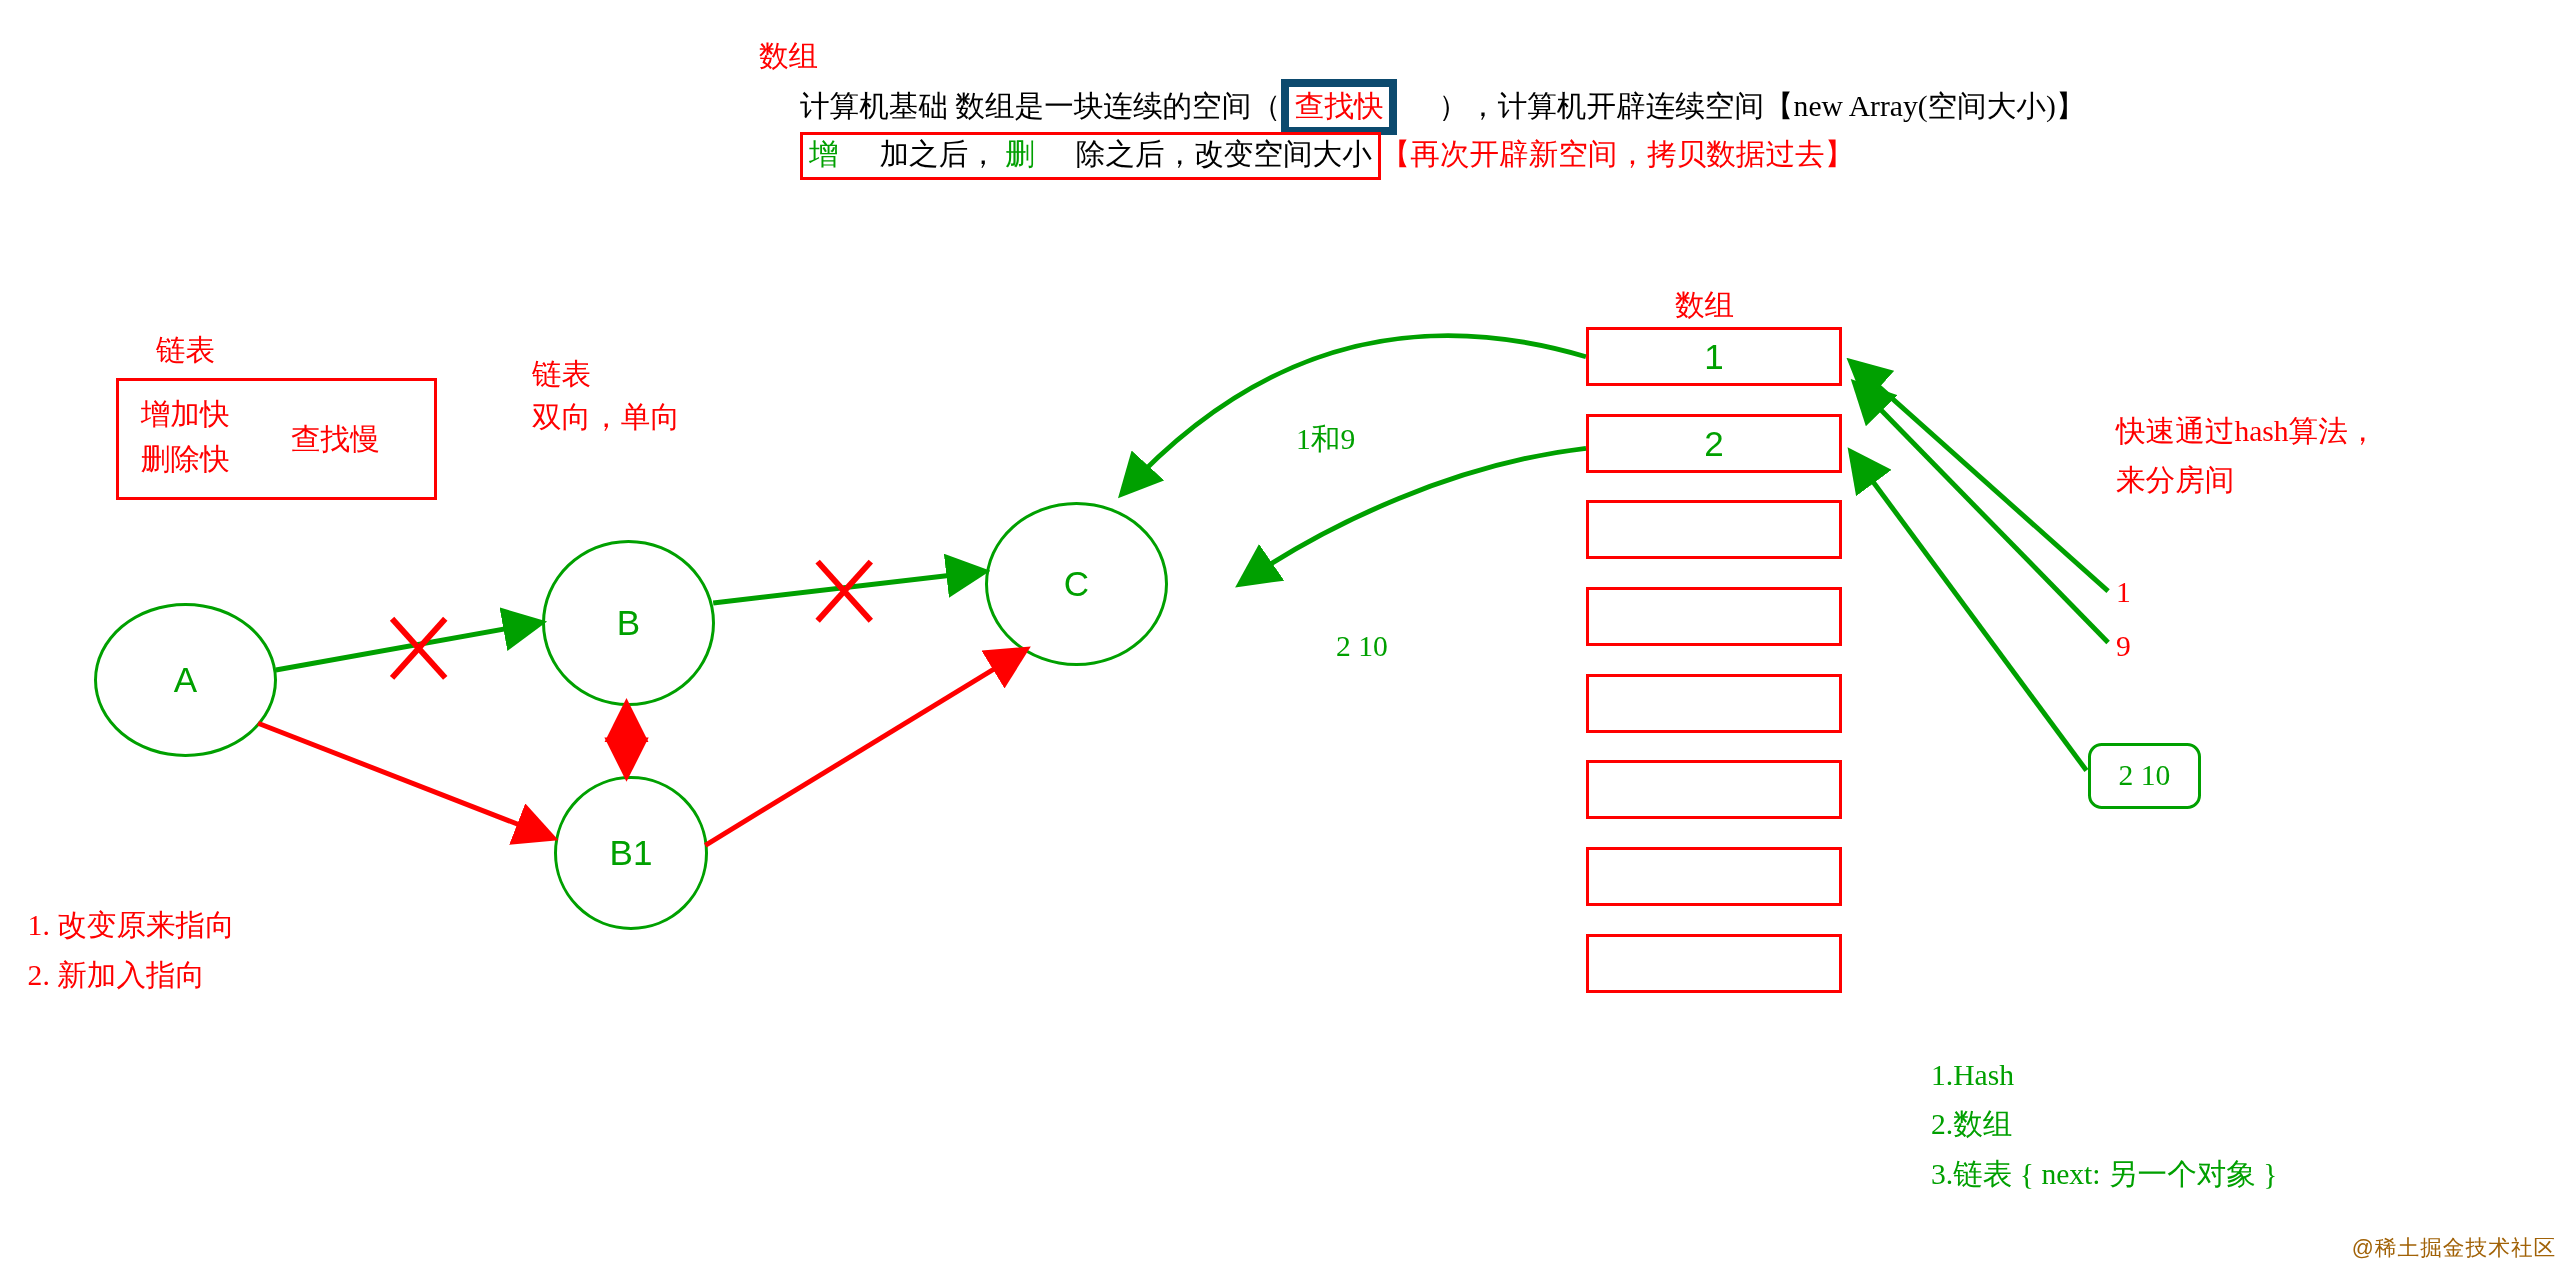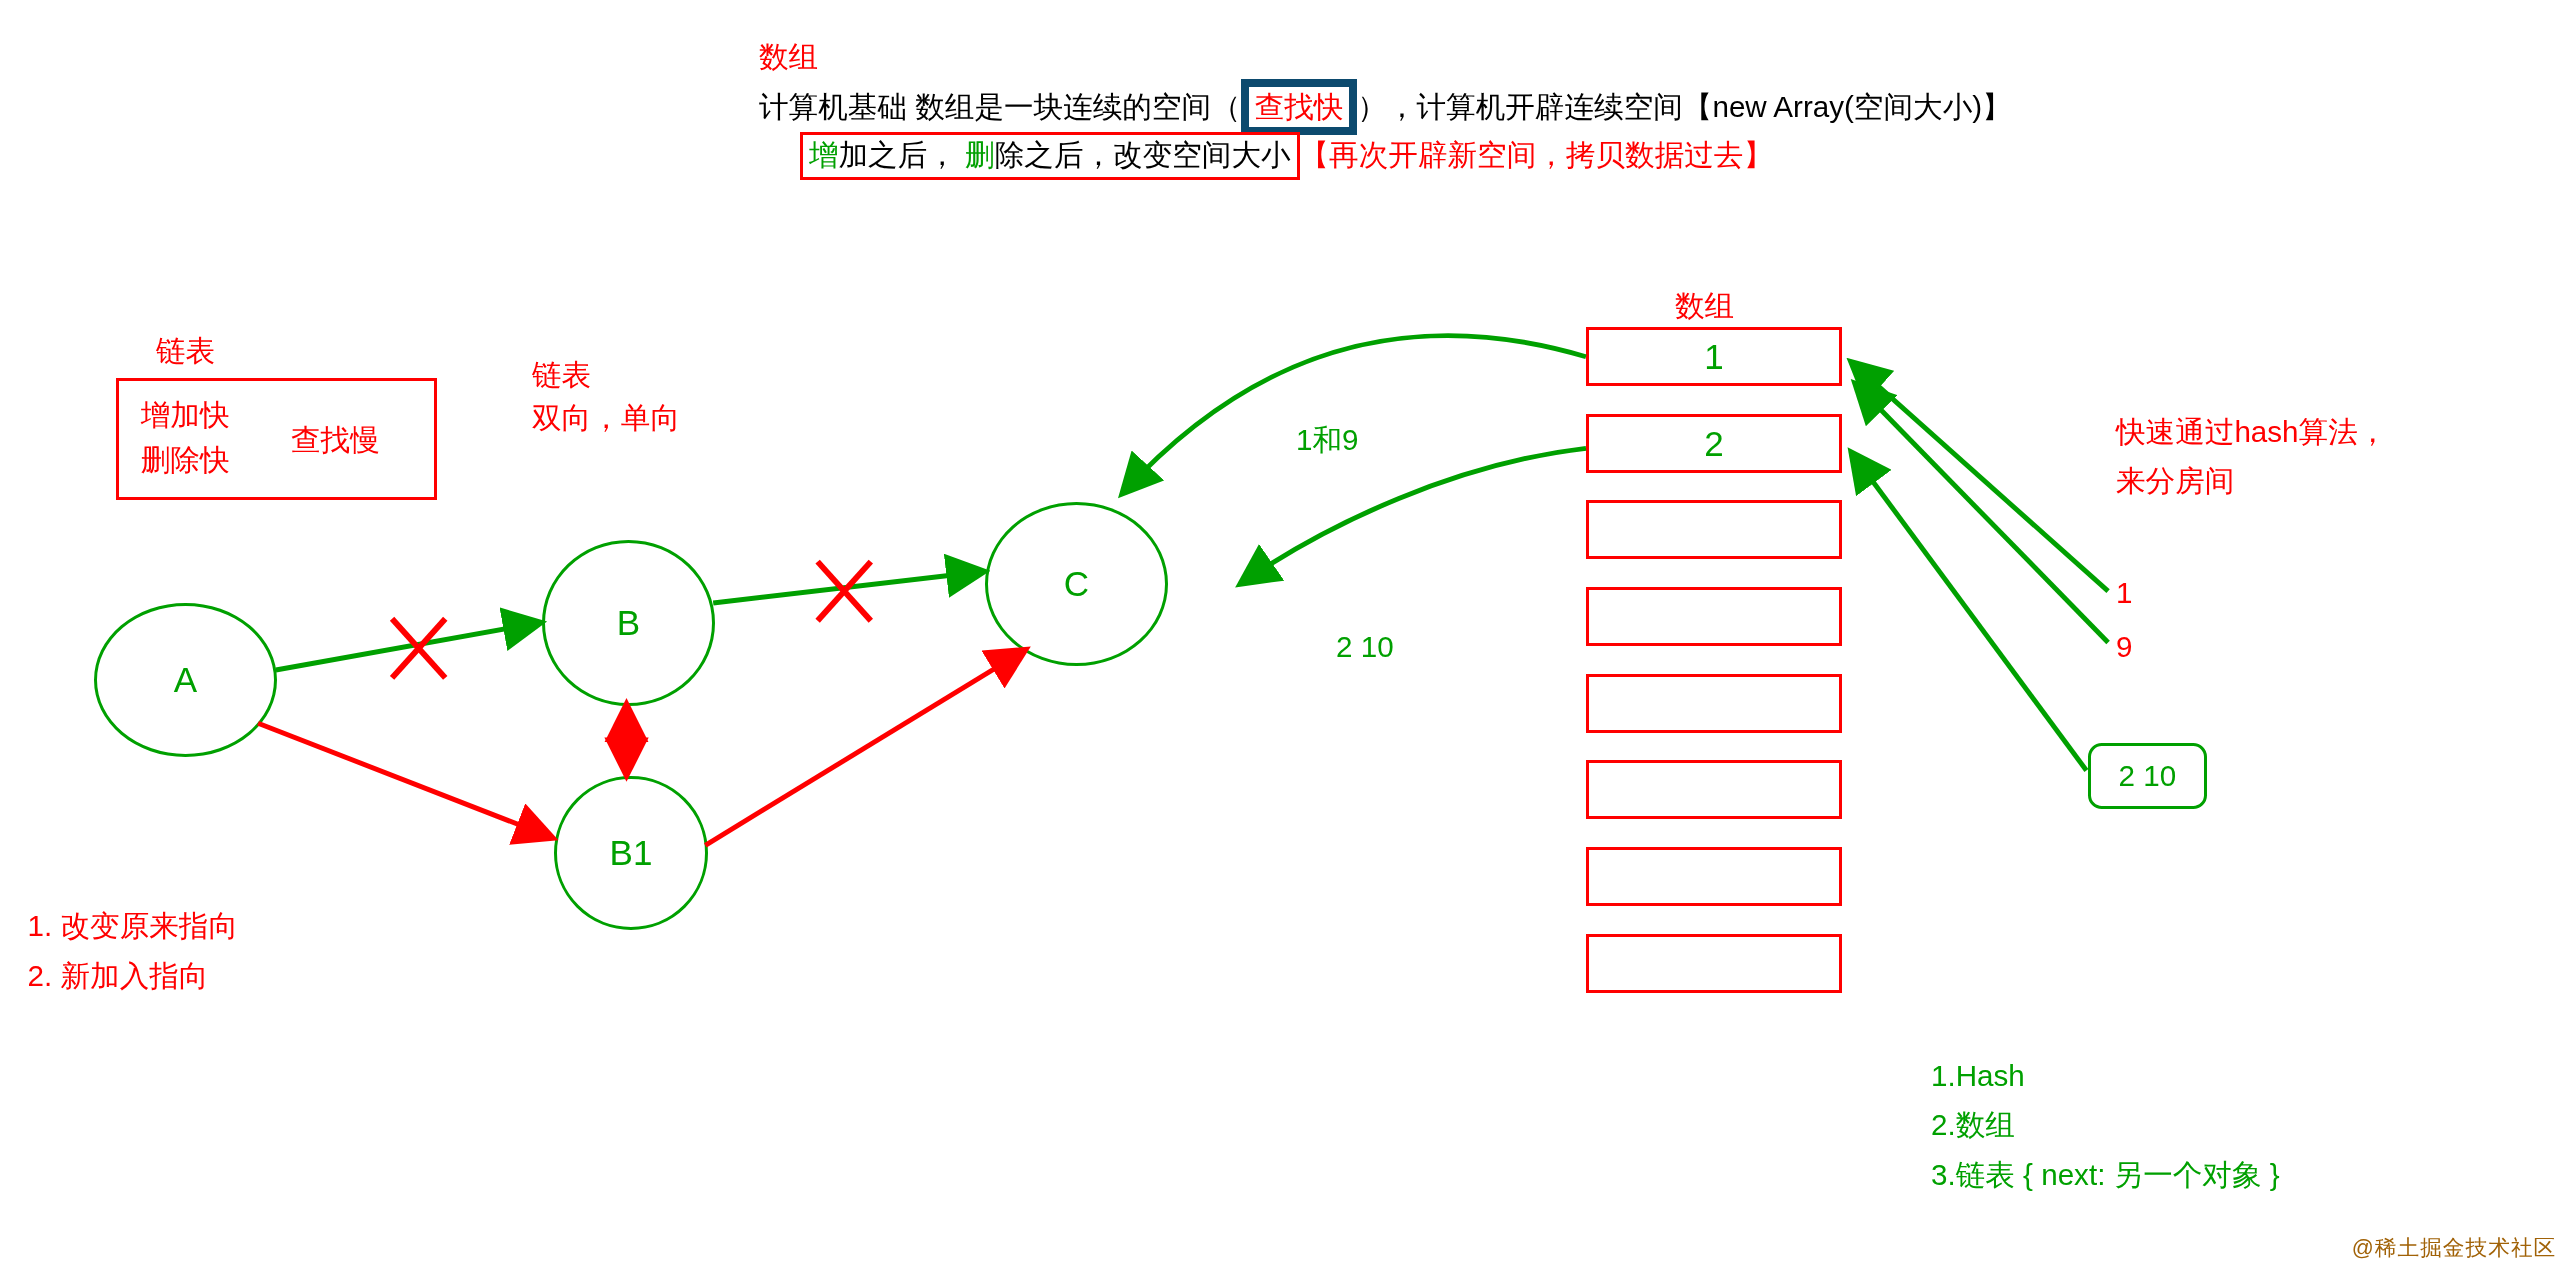--- a/index.html
+++ b/index.html
@@ -5,24 +5,24 @@
   html, body {
     margin: 0;
     padding: 0;
     width: 2576px;
     height: 1274px;
     background: #ffffff;
     font-family: "Microsoft YaHei", "PingFang SC", sans-serif;
     position: relative;
     overflow: hidden;
   }
-  .abs { position: absolute; }
+  .abs { position: absolute; font-family: Liberation Serif, serif; }
   .red-text { color: #ff0000; }
   .green-text { color: #00a000; }
-  .black-text { color: #000000; }
+  .black-text { color: #000000; margin-left: 41px; }
   .red-box { border: 3px solid #ff0000; text-align: center; }
   .round-green-box { border: 3px solid #00a000; border-radius: 13.8px; }
   .fs30 { font-size: 29.6px; line-height: 1.35; }
 
   
   .node {
     position: absolute;
     border: 3.9px solid #00a000;
     border-radius: 50%;
     display: flex;

